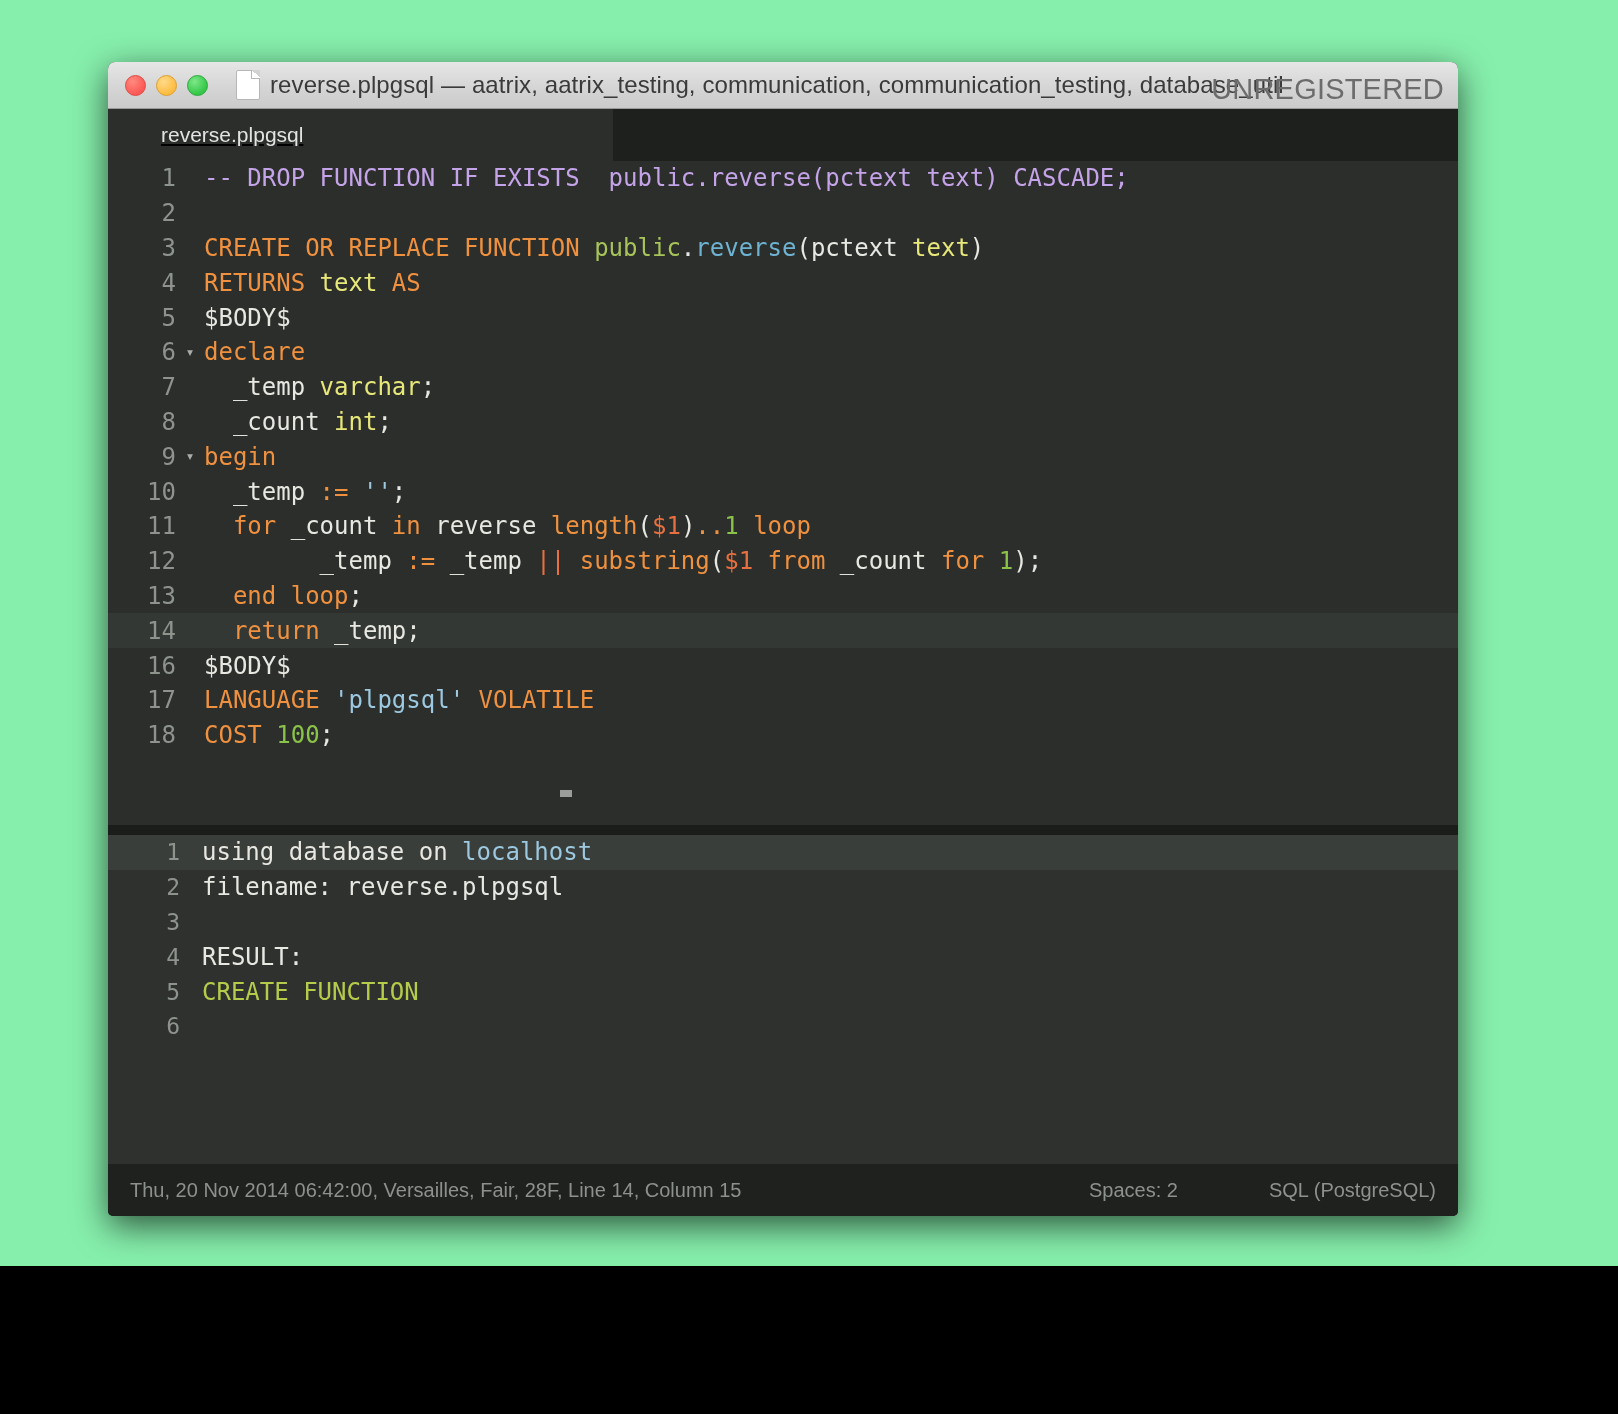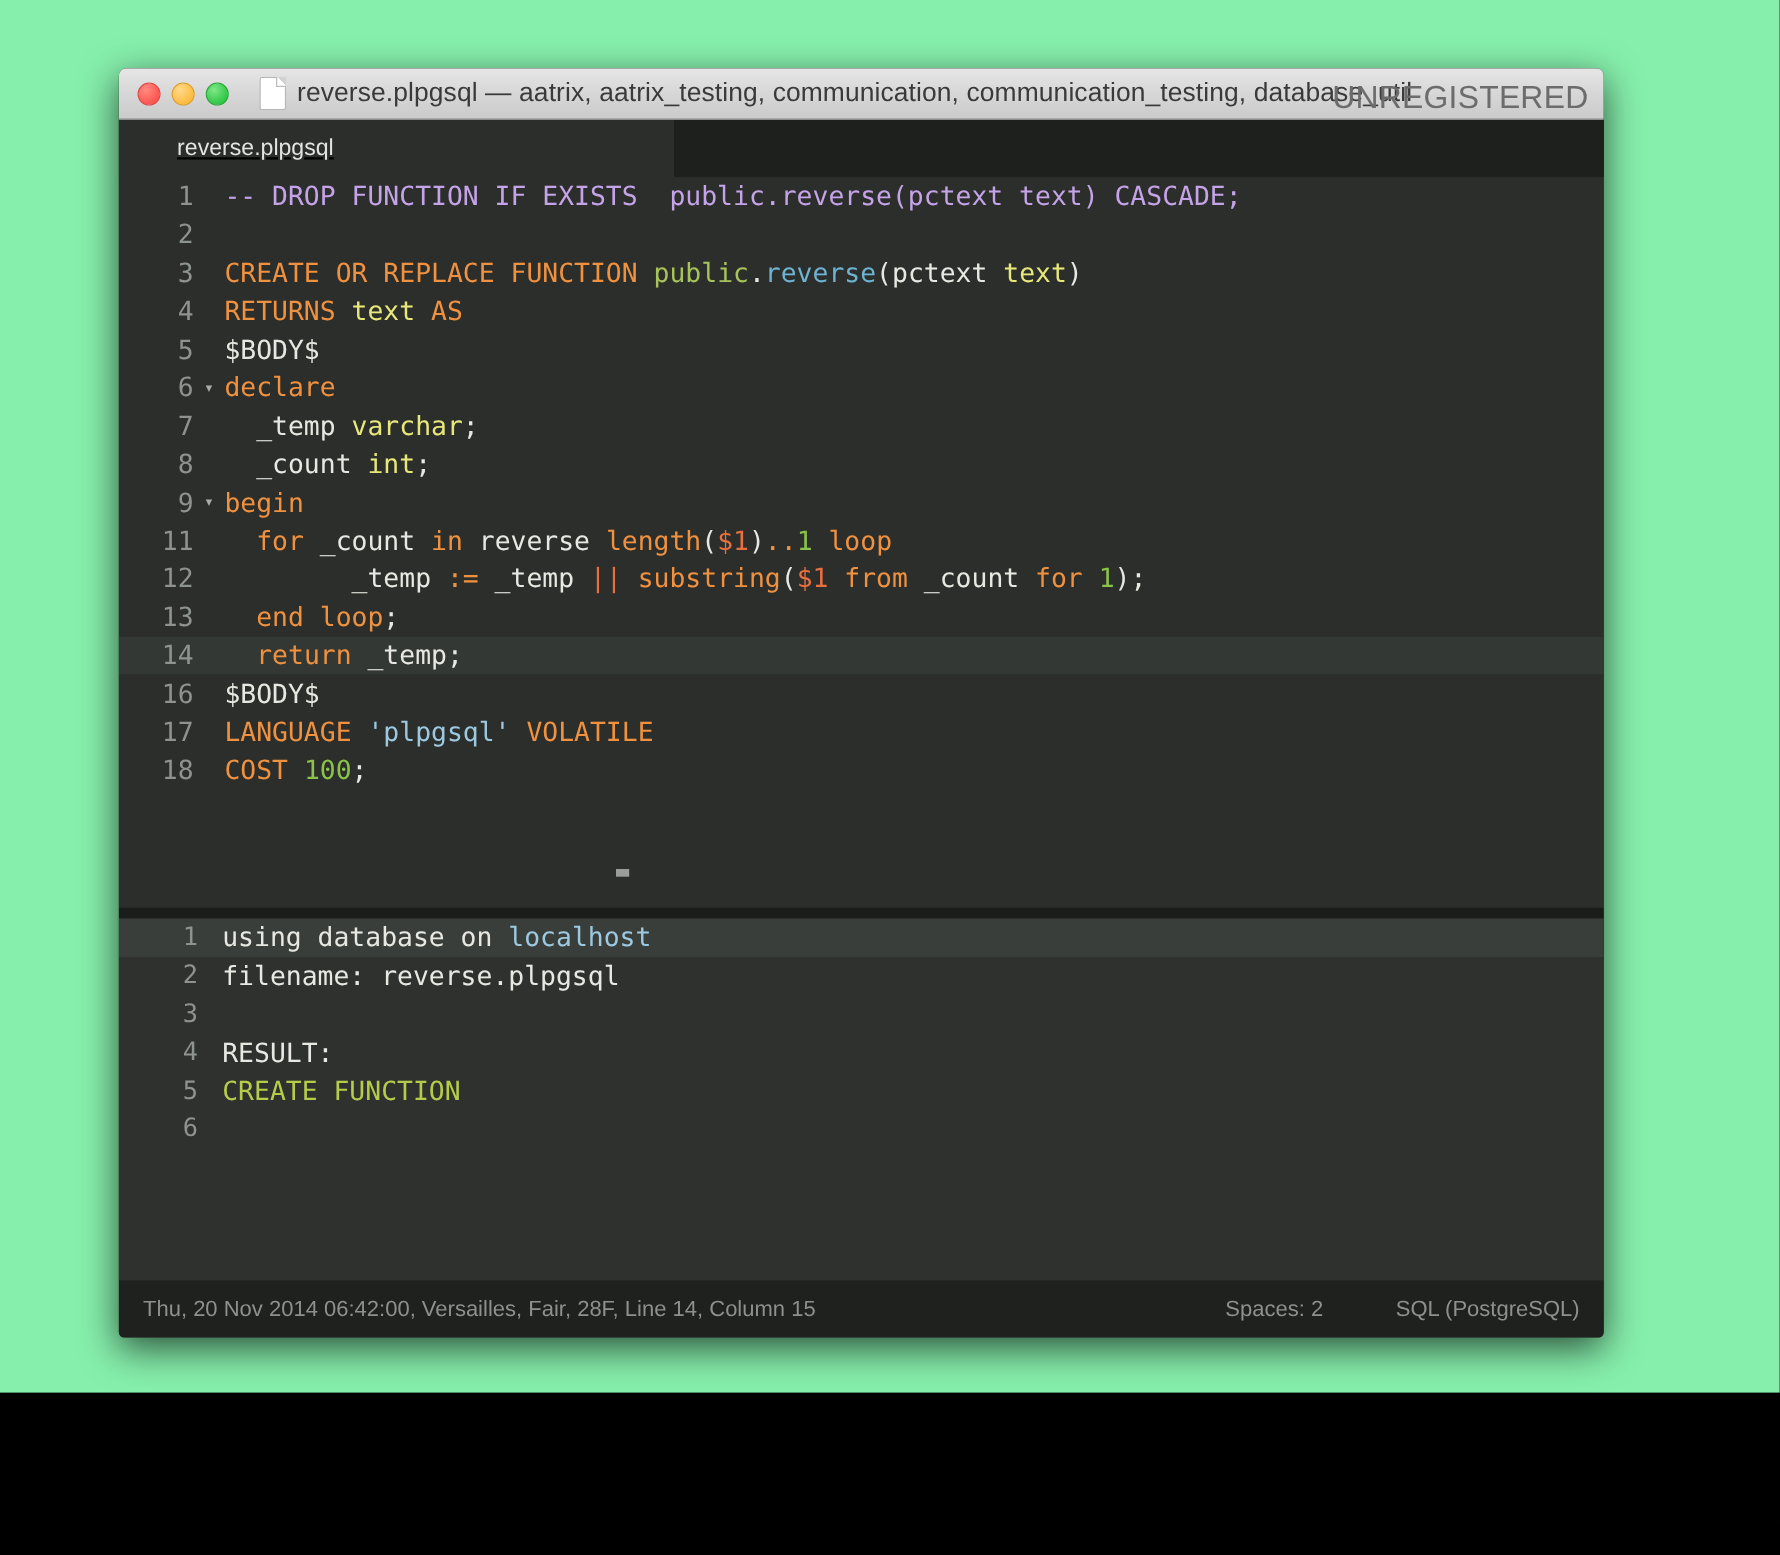--- a/index.html
+++ b/index.html
@@ -242,20 +242,21 @@
   #status-right {
     margin-left: auto;
     display: flex;
     align-items: center;
     gap: 66px;
     white-space: nowrap;
   }
   #status-right span {
     font-size: 20px;
     color: #8d918d;
+    margin-left: 25px;
   }
 </style>
 </head>
 <body>
 
 <div id="screen">
 
   <div id="window">
 
     <div id="titlebar">
@@ -282,20 +283,21 @@
       <div id="code-lines">
           <div class="code-line"><span class="gutter">1</span><span class="fold empty">·</span><span class="src"><span class="c-comment">-- DROP FUNCTION IF EXISTS  public.reverse(pctext text) CASCADE;</span></span></div>
           <div class="code-line"><span class="gutter">2</span><span class="fold empty">·</span><span class="src"><span class="c-plain"></span></span></div>
           <div class="code-line"><span class="gutter">3</span><span class="fold empty">·</span><span class="src"><span class="c-keyword">CREATE OR REPLACE FUNCTION </span><span class="c-ns">public</span><span class="c-plain">.</span><span class="c-func">reverse</span><span class="c-plain">(pctext </span><span class="c-type">text</span><span class="c-plain">)</span></span></div>
           <div class="code-line"><span class="gutter">4</span><span class="fold empty">·</span><span class="src"><span class="c-keyword">RETURNS </span><span class="c-type">text</span><span class="c-keyword"> AS</span></span></div>
           <div class="code-line"><span class="gutter">5</span><span class="fold empty">·</span><span class="src"><span class="c-plain">$BODY$</span></span></div>
           <div class="code-line"><span class="gutter">6</span><span class="fold">▾</span><span class="src"><span class="c-keyword">declare</span></span></div>
           <div class="code-line"><span class="gutter">7</span><span class="fold empty">·</span><span class="src"><span class="c-plain">  _temp </span><span class="c-type">varchar</span><span class="c-plain">;</span></span></div>
           <div class="code-line"><span class="gutter">8</span><span class="fold empty">·</span><span class="src"><span class="c-plain">  _count </span><span class="c-type">int</span><span class="c-plain">;</span></span></div>
           <div class="code-line"><span class="gutter">9</span><span class="fold">▾</span><span class="src"><span class="c-keyword">begin</span></span></div>
+          <div class="code-line"><span class="gutter">10</span><span class="fold empty">·</span><span class="src"><span class="c-plain">  _temp </span><span class="c-keyword">:=</span><span class="c-plain"> </span><span class="c-str">''</span><span class="c-plain">;</span></span></div>
           <div class="code-line"><span class="gutter">11</span><span class="fold empty">·</span><span class="src"><span class="c-plain">  </span><span class="c-keyword">for</span><span class="c-plain"> _count </span><span class="c-keyword">in</span><span class="c-plain"> reverse </span><span class="c-keyword">length</span><span class="c-plain">(</span><span class="c-param">$1</span><span class="c-plain">)</span><span class="c-keyword">..</span><span class="c-num">1</span><span class="c-plain"> </span><span class="c-keyword">loop</span></span></div>
           <div class="code-line"><span class="gutter">12</span><span class="fold empty">·</span><span class="src"><span class="c-plain">        _temp </span><span class="c-keyword">:=</span><span class="c-plain"> _temp </span><span class="c-param">||</span><span class="c-plain"> </span><span class="c-keyword">substring</span><span class="c-plain">(</span><span class="c-param">$1</span><span class="c-plain"> </span><span class="c-keyword">from</span><span class="c-plain"> _count </span><span class="c-keyword">for</span><span class="c-plain"> </span><span class="c-num">1</span><span class="c-plain">);</span></span></div>
           <div class="code-line"><span class="gutter">13</span><span class="fold empty">·</span><span class="src"><span class="c-plain">  </span><span class="c-keyword">end loop</span><span class="c-plain">;</span></span></div>
           <div class="code-line current"><span class="gutter">14</span><span class="fold empty">·</span><span class="src"><span class="c-plain">  </span><span class="c-keyword">return</span><span class="c-plain"> _temp;</span></span></div>
           <div class="code-line"><span class="gutter">16</span><span class="fold empty">·</span><span class="src"><span class="c-plain">$BODY$</span></span></div>
           <div class="code-line"><span class="gutter">17</span><span class="fold empty">·</span><span class="src"><span class="c-keyword">LANGUAGE </span><span class="c-str">'plpgsql'</span><span class="c-keyword"> VOLATILE</span></span></div>
           <div class="code-line"><span class="gutter">18</span><span class="fold empty">·</span><span class="src"><span class="c-keyword">COST </span><span class="c-num">100</span><span class="c-plain">;</span></span></div>
         </div>
       <div id="cursor"></div>
     </div>

